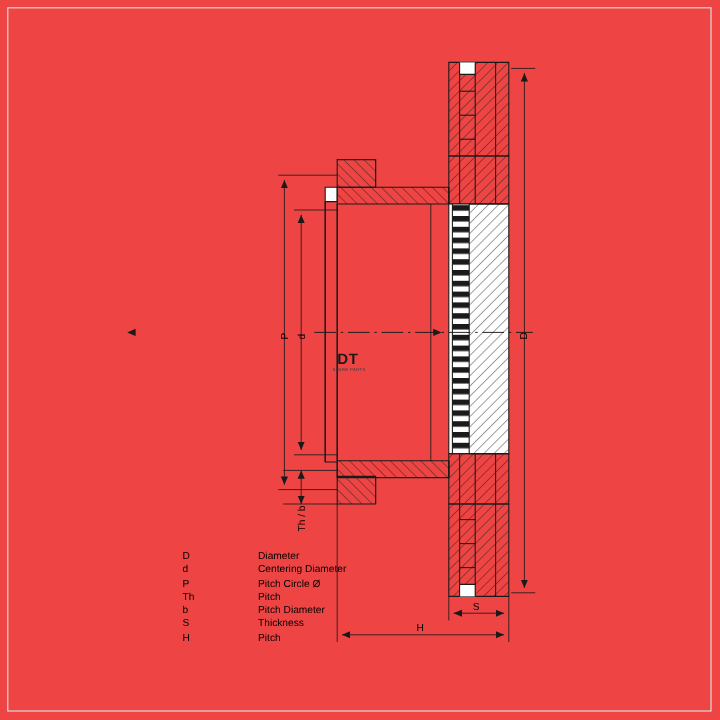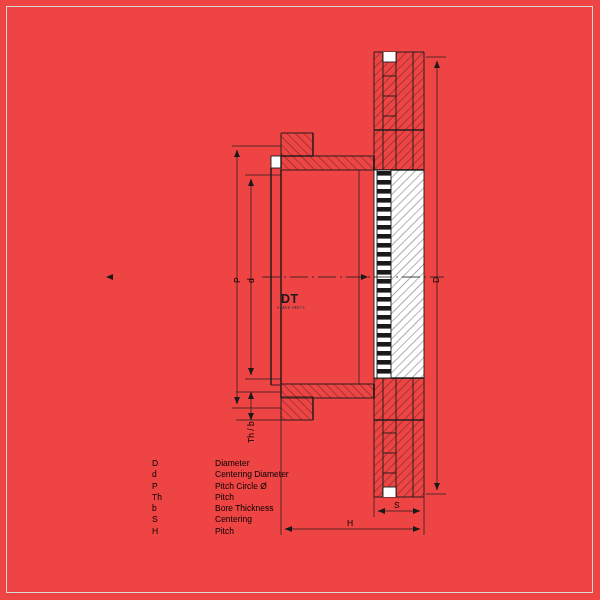--- a/index.html
+++ b/index.html
@@ -243,25 +243,25 @@
     <div class="legend-row">
       <span class="legend-sym">P</span>
       <span class="legend-desc">Pitch Circle Ø</span>
     </div>
     <div class="legend-row">
       <span class="legend-sym">Th</span>
       <span class="legend-desc">Pitch</span>
     </div>
     <div class="legend-row">
       <span class="legend-sym">b</span>
-      <span class="legend-desc">Bore Thickness</span>
+      <span class="legend-desc">Pitch Diameter</span>
     </div>
     <div class="legend-row">
       <span class="legend-sym">S</span>
-      <span class="legend-desc">Centering</span>
+      <span class="legend-desc">Thickness</span>
     </div>
     <div class="legend-row">
       <span class="legend-sym">H</span>
       <span class="legend-desc">Pitch</span>
     </div>
   </div>
 
 </div>
 
 </body></html>

